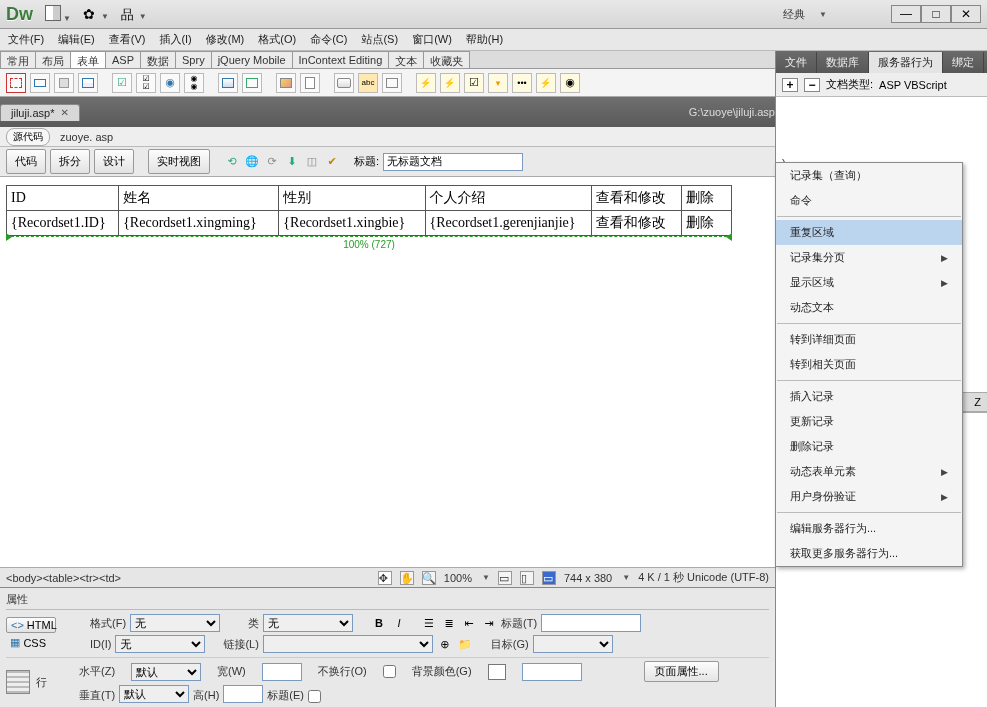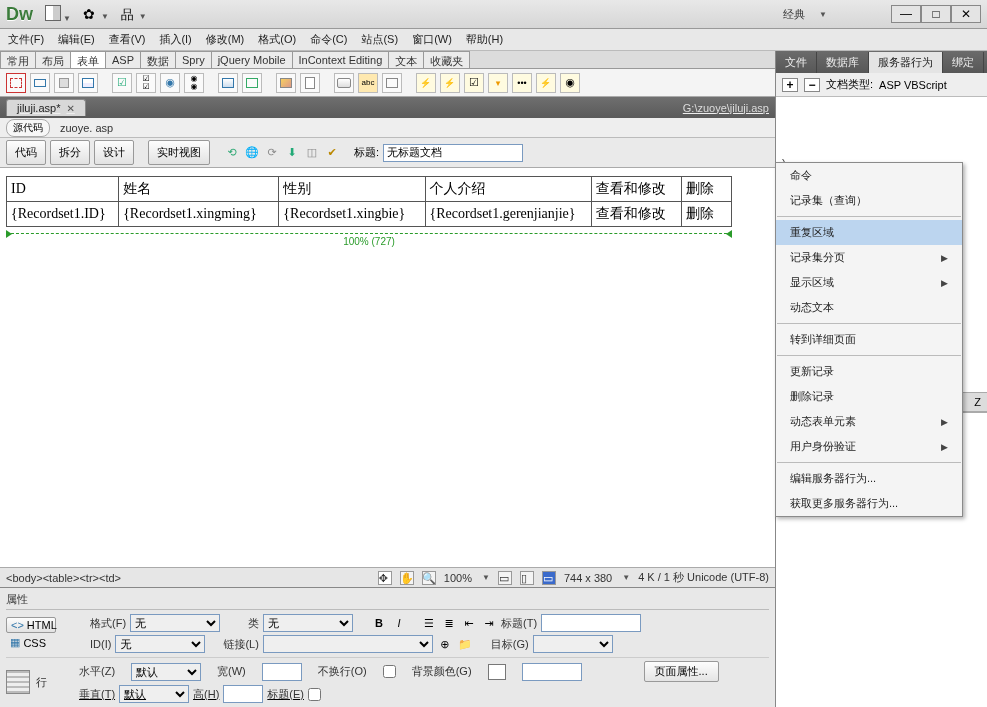--- a/index.html
+++ b/index.html
@@ -14,37 +14,37 @@
   .menubar { height:22px; background:#e8e8e8; border-bottom:1px solid #bbb; display:flex; align-items:center; padding:0 8px; gap:14px;}
   .menubar span { color:#222; cursor:default;}
   .layout { display:flex; height:calc(707px - 51px);}
   .leftpane { width:775px; display:flex; flex-direction:column; background:#ccc;}
   .rightpane { width:212px; background:#e4e4e4; border-left:1px solid #888; display:flex; flex-direction:column;}
   .inserttabs { height:18px; background:#dcdcdc; display:flex; border-bottom:1px solid #999;}
   .itab { padding:2px 6px 0 6px; border:1px solid #999; border-bottom:none; background:#ebebeb; margin-right:-1px; color:#333;}
   .itab.active { background:#fff;}
   .insertbar { height:28px; background:#f4f4f4; border-bottom:1px solid #aaa; display:flex; align-items:center; gap:4px; padding:0 6px;}
   .ibtn { width:20px; height:20px; border:1px solid #bbb; background:#fafafa; display:flex; align-items:center; justify-content:center;}
-  .doc-tabbar { height:21px; background:linear-gradient(#6f6f6f,#5a5a5a); display:flex; align-items:center; color:#eee; padding:0 6px;text-decoration:underline;}
+  .doc-tabbar { height:30px; background:linear-gradient(#6f6f6f,#5a5a5a); display:flex; align-items:center; color:#eee; padding:0 0;}
   .doc-tab { background:#d8d8d8; color:#222; padding:2px 10px; border:1px solid #888; border-bottom:none; border-radius:3px 3px 0 0; display:flex; align-items:center; gap:6px;}
   .doc-close { font-size:10px; color:#555;}
   .doc-path { margin-left:auto; font-size:11px; color:#ddd;}
   .subtabs { height:20px; background:#eee; border-bottom:1px solid #bbb; display:flex; align-items:center; gap:10px; padding:0 6px;}
   .pill { border:1px solid #aaa; background:#f7f7f7; padding:1px 6px; border-radius:8px; font-size:10px;}
   .viewbar { height:30px; background:#eaeaea; border-bottom:1px solid #aaa; display:flex; align-items:center; gap:4px; padding:0 6px;}
   .vbtn { padding:4px 8px; border:1px solid #999; background:linear-gradient(#fdfdfd,#e2e2e2); border-radius:2px;}
   .vsep { width:6px;}
   .titlefield { display:flex; align-items:center; gap:4px; margin-left:10px;}
   .titlefield input { width:140px; height:18px; border:1px solid #7a9ac0; padding:0 3px;}
   .designarea { flex:1; background:#fff; position:relative; padding:8px 6px 0 6px; overflow:hidden;}
   table.dyn { border-collapse:collapse; width:726px; table-layout:fixed;}
   table.dyn th, table.dyn td { border:1px solid #555; padding:3px 4px; text-align:left; font-family:"SimSun","宋体",serif; font-size:14px; background:#fff; white-space:nowrap; overflow:hidden;}
   table.dyn th { font-weight:normal; }
   .reprow td { background:#d4f0f0; font-family:"Times New Roman",serif; font-size:14px; }
-  .ruler { margin-top:6px; border-top:1px dashed #2a9b2a; position:relative; height:20px;}
+  .ruler { border-top:1px dashed #2a9b2a; position:relative; height:20px;}
   .ruler-label { position:absolute; left:50%; transform:translateX(-50%); top:2px; font-size:10px; color:#2a9b2a; background:#fff; padding:0 4px;}
   .ruler::before,.ruler::after{content:"";position:absolute;top:-4px;width:0;height:0;border-top:4px solid transparent;border-bottom:4px solid transparent;}
   .ruler::before{left:0;border-left:6px solid #2a9b2a;}
   .ruler::after{right:0;border-right:6px solid #2a9b2a;}
   .statusbar { height:20px; background:#e6e6e6; border-top:1px solid #aaa; display:flex; align-items:center; padding:0 6px; gap:8px; font-size:10px; color:#333;}
   .statusbar .tag { color:#333;}
   .proppanel { height:120px; background:#e8e8e8; border-top:1px solid #888; padding:4px 6px; display:flex; flex-direction:column; gap:4px;}
   .proptitle { font-size:11px; color:#333; border-bottom:1px solid #bbb; padding-bottom:2px;}
   .proprow { display:flex; align-items:center; gap:6px; flex-wrap:wrap;}
   .proprow label { color:#333;}
@@ -313,21 +313,21 @@
             <label>宽(W)</label>
             <input type="text" style="width: 40px;">
             <label>不换行(O)</label>
             <input type="checkbox" style="">
             <label>背景颜色(G)</label>
             <span style="width:18px;height:16px;border:1px solid #777;display:inline-block;background:#fff;"></span>
             <input type="text" style="width: 60px;">
             <span style="width:30px;"></span>
             <span class="btnlike">页面属性...</span>
           </div>
-          <div style="display:flex;align-items:center;gap:4px;text-decoration:underline;">
+          <div style="display:flex;align-items:flex-end;gap:4px;">
             <label>垂直(T)</label>
             <select style="width:70px;"><option>默认</option></select>
             <label>高(H)</label>
             <input type="text" style="width: 40px;">
             <label>标题(E)</label>
             <input type="checkbox" style="">
           </div>
         </div>
       </div>
     </div>
@@ -353,30 +353,32 @@
       <span style="font-size:13px;">👁</span>
       <span>ID</span>
       <span class="spacer"></span>
       <span>Z</span>
     </div>
     <div class="bottom-preview"></div>
   </div>
 </div>
 
 <div class="menu-popup" id="popup">
+    <div class="mi">记录集（查询）</div>
     <div class="mi">命令</div>
-    <div class="mi">记录集（查询）</div>
     <div class="sep"></div>
     <div class="mi hl">重复区域</div>
     <div class="mi">记录集分页<span class="submenu-arrow">▶</span></div>
     <div class="mi">显示区域<span class="submenu-arrow">▶</span></div>
     <div class="mi">动态文本</div>
     <div class="sep"></div>
     <div class="mi">转到详细页面</div>
+    <div class="mi">转到相关页面</div>
     <div class="sep"></div>
+    <div class="mi">插入记录</div>
     <div class="mi">更新记录</div>
     <div class="mi">删除记录</div>
     <div class="mi">动态表单元素<span class="submenu-arrow">▶</span></div>
     <div class="mi">用户身份验证<span class="submenu-arrow">▶</span></div>
     <div class="sep"></div>
     <div class="mi">编辑服务器行为...</div>
     <div class="mi">获取更多服务器行为...</div>
   </div>
 
 </body></html>

